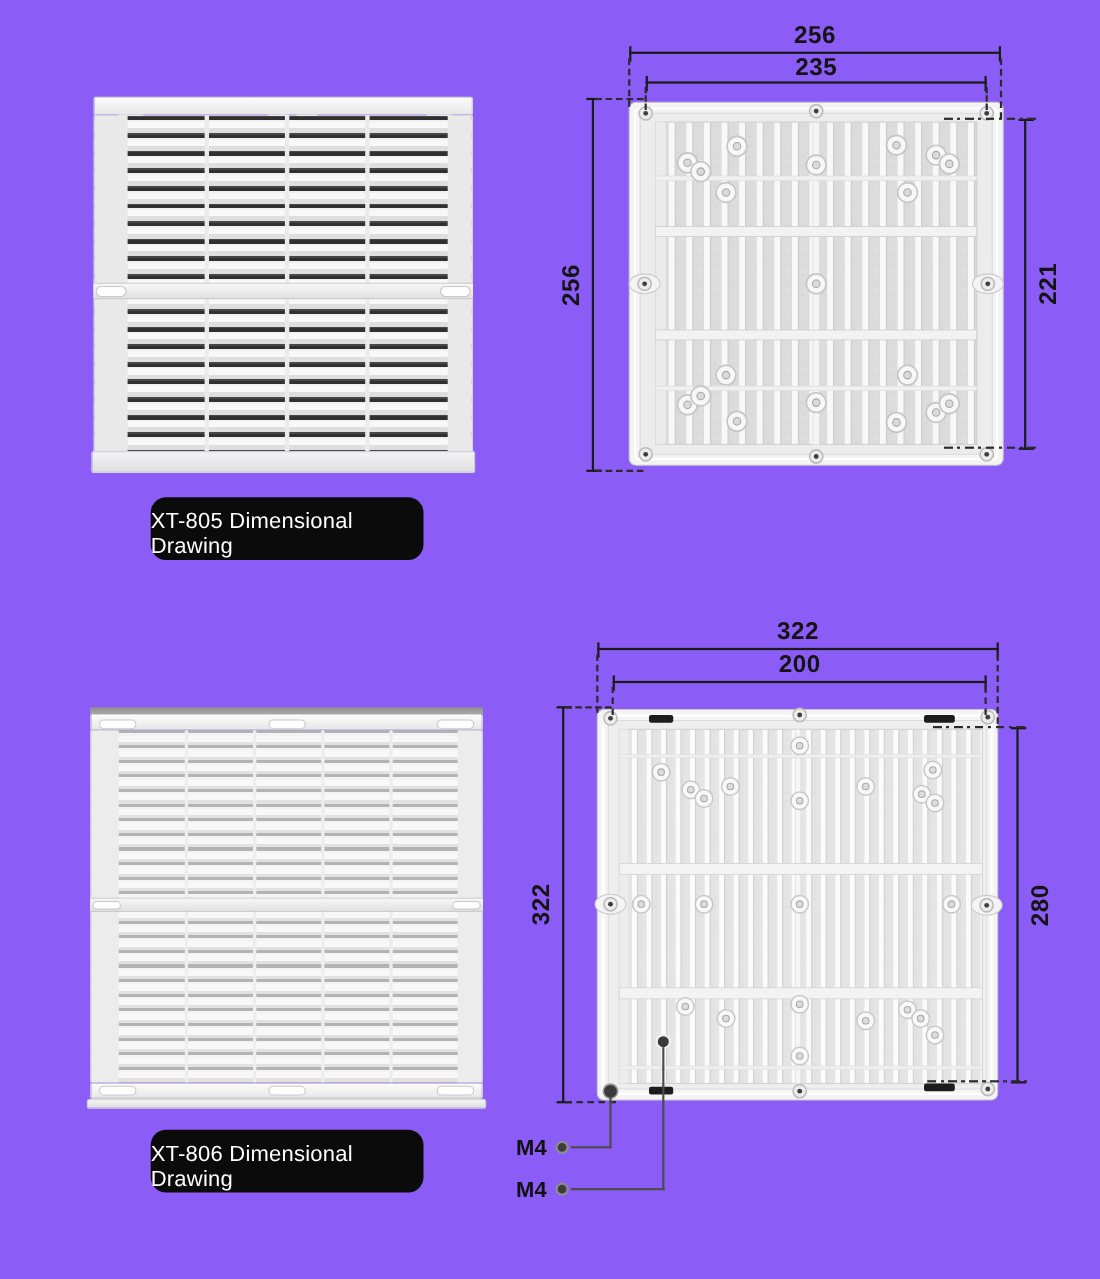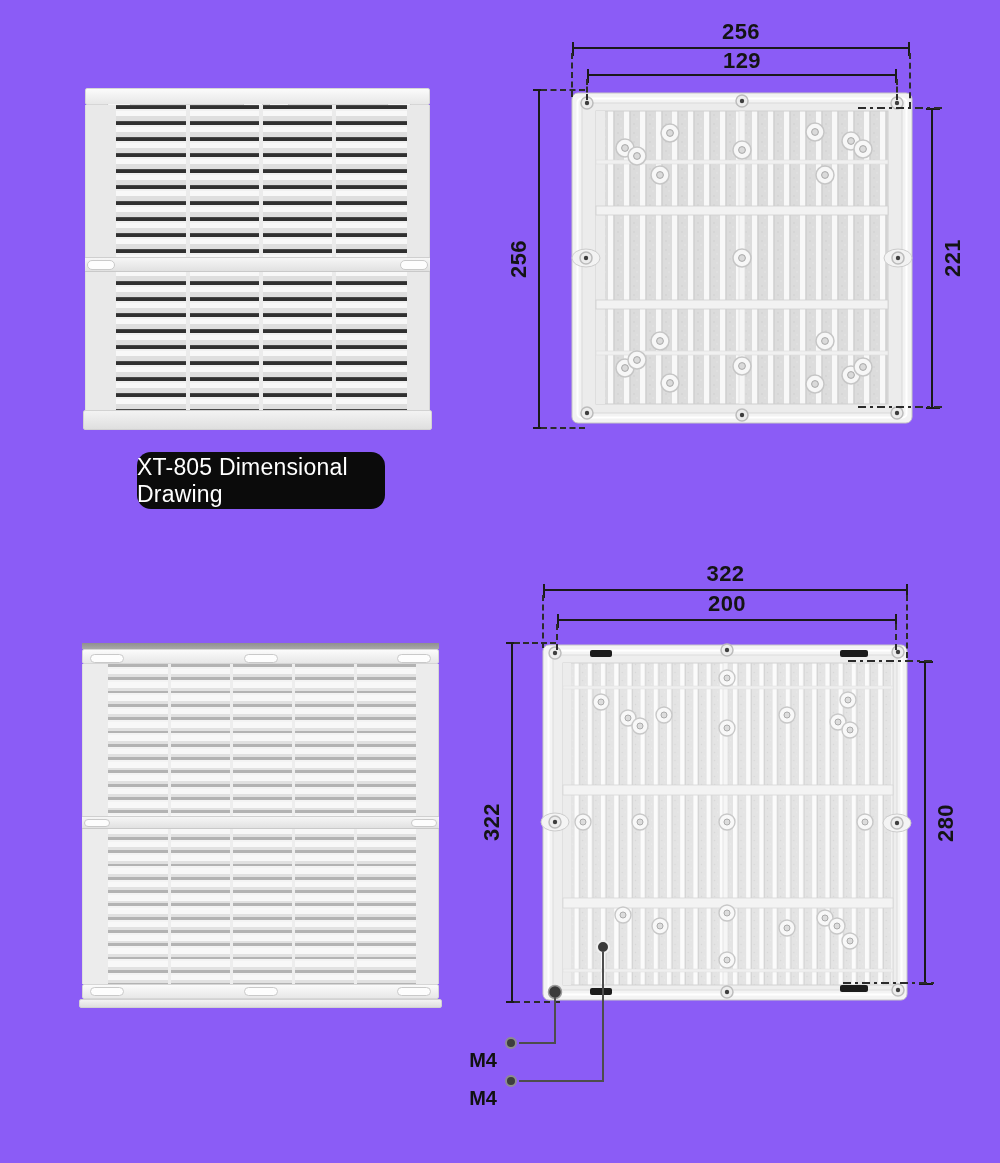--- a/index.html
+++ b/index.html
@@ -16,22 +16,22 @@
   .dim-v::before,.dim-v::after{content:"";position:absolute;left:-7px;width:14px;height:2px;background:#1a1a1a;}
   .dim-v::before{top:-1px;}
   .dim-v::after{bottom:-1px;}
   .dim-text{position:absolute;font-size:22px;font-weight:bold;color:#141414;text-align:center;letter-spacing:.5px;line-height:22px;}
   .rot{transform:rotate(-90deg);}
   .ext-v{position:absolute;width:0;border-left:2px dashed #2b2b2b;}
   .ext-h{position:absolute;height:0;border-top:2px dashed #2b2b2b;}
   .extdd{position:absolute;height:2px;background:repeating-linear-gradient(90deg,#2b2b2b 0 8px,transparent 8px 12px,#2b2b2b 12px 15px,transparent 15px 19px);}
   
   .plate{position:absolute;width:248px;height:57px;background:#0b0b0b;border-radius:14px;
-    color:#ffffff;display:flex;align-items:center;justify-content:center;
-    font-size:23px;letter-spacing:.2px;}
+    color:#ffffff;display:flex;align-items:flex-end;justify-content:center;
+    font-size:20px;letter-spacing:.2px;}
   
   .grille{position:absolute;}
   .g-cap{position:absolute;left:0;right:0;background:linear-gradient(#fbfbfb,#e7e7e7);
     border:1px solid #d6d6d6;border-radius:2px;box-sizing:border-box;}
   .g-tab{position:absolute;background:#f4f4f4;border:1px solid #cccccc;border-top:none;
     border-radius:0 0 6px 6px;box-sizing:border-box;}
   .g-louvers{position:absolute;left:0;right:0;border-left:1px solid #dedede;border-right:1px solid #d6d6d6;box-sizing:border-box;}
   .g-mid{position:absolute;left:0;right:0;background:linear-gradient(#f6f6f6,#e1e1e1);
     border-top:1px solid #cfcfcf;border-bottom:1px solid #c9c9c9;box-sizing:border-box;}
   .g-pill{position:absolute;background:#fdfdfd;border:1px solid #c9c9c9;border-radius:6px;box-sizing:border-box;}
@@ -56,21 +56,21 @@
       linear-gradient(#ededed,#ededed) 271px 0/3px 100% no-repeat,
       linear-gradient(#ececec,#ececec) 0 0/25px 100% no-repeat,
       linear-gradient(#ececec,#ececec) 100% 0/22px 100% no-repeat,
       repeating-linear-gradient(180deg,#b3b3b3 0 2.8px,#f3f3f3 2.8px 4.8px,#f8f8f8 4.8px 10.5px,#e1e1e1 10.5px 13.3px);
   }
   
   .lead{position:absolute;background:#4d4d4d;}
   .lead-v{width:2px;}
   .lead-h{height:2px;}
   .m4dot{position:absolute;width:12px;height:12px;border-radius:50%;background:#3d3d3d;border:2px solid #8d8d8d;box-sizing:border-box;}
-  .m4text{position:absolute;font-size:20px;font-weight:bold;color:#111111;width:44px;text-align:right;margin-top:16px;}
+  .m4text{position:absolute;font-size:20px;font-weight:bold;color:#111111;width:44px;text-align:right;}
 </style>
 </head>
 <body>
 
 <div id="stage">
 
   <div class="grille" style="left:85px;top:88px;width:345px;height:342px;">
     <div class="g-cap" style="top:0;height:17px;"></div>
     <div class="g-tab" style="left:22px;top:16px;width:24px;height:6px;"></div>
     <div class="g-tab" style="left:158px;top:16px;width:20px;height:7px;"></div>
@@ -152,21 +152,21 @@
       <use href="#screw1" x="26" y="173"></use>
         <use href="#screw1" x="338" y="173"></use>
     </g>
   </svg>
 
   <div class="dim-text" style="left:572px;top:21px;width:338px;">256</div>
   <div class="dim-h" style="left:572px;top:47px;width:338px;"></div>
   <div class="ext-v" style="left:571px;top:53px;height:44px;"></div>
   <div class="ext-v" style="left:909px;top:53px;height:55px;"></div>
 
-  <div class="dim-text" style="left:587px;top:50px;width:310px;">129</div>
+  <div class="dim-text" style="left:587px;top:50px;width:310px;">235</div>
   <div class="dim-h" style="left:587px;top:74px;width:310px;"></div>
   <div class="ext-v" style="left:586px;top:79px;height:21px;"></div>
   <div class="ext-v" style="left:896px;top:79px;height:21px;"></div>
 
   <div class="dim-text rot" style="left:489px;top:248px;width:60px;">256</div>
   <div class="dim-v" style="left:538px;top:90px;height:338px;"></div>
   <div class="ext-h" style="left:541px;top:89px;width:44px;"></div>
   <div class="ext-h" style="left:541px;top:427px;width:44px;"></div>
 
   <div class="dim-text rot" style="left:923px;top:247px;width:60px;">221</div>
@@ -301,14 +301,17 @@
   <div class="lead lead-v" style="left:554px;top:997px;height:46px;"></div>
   <div class="lead lead-h" style="left:519px;top:1042px;width:37px;"></div>
   <div class="m4dot" style="left:505px;top:1037px;"></div>
   <div class="m4text" style="left:453px;top:1033px;">M4</div>
 
   <div class="lead lead-v" style="left:602px;top:952px;height:130px;"></div>
   <div class="lead lead-h" style="left:519px;top:1080px;width:85px;"></div>
   <div class="m4dot" style="left:505px;top:1075px;"></div>
   <div class="m4text" style="left:453px;top:1071px;">M4</div>
 
+  <div class="plate" style="left:137px;top:1027px;">
+    <span>XT-806 Dimensional Drawing</span>
+  </div>
 
 </div>
 
 </body></html>

